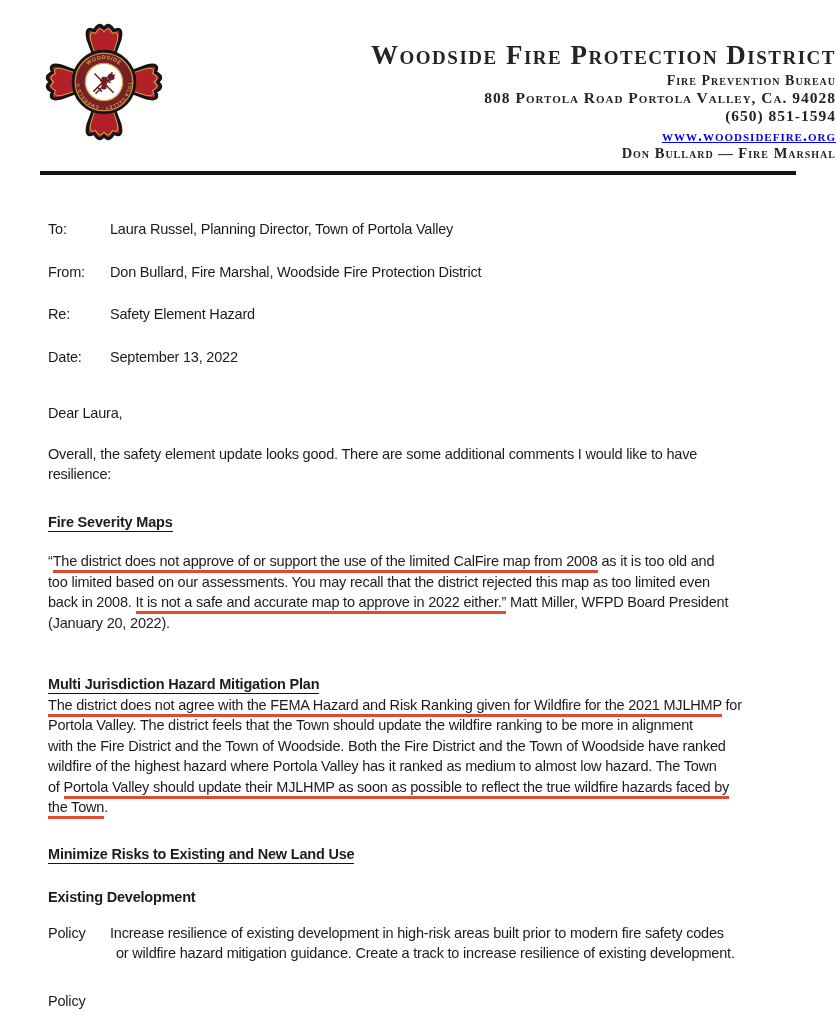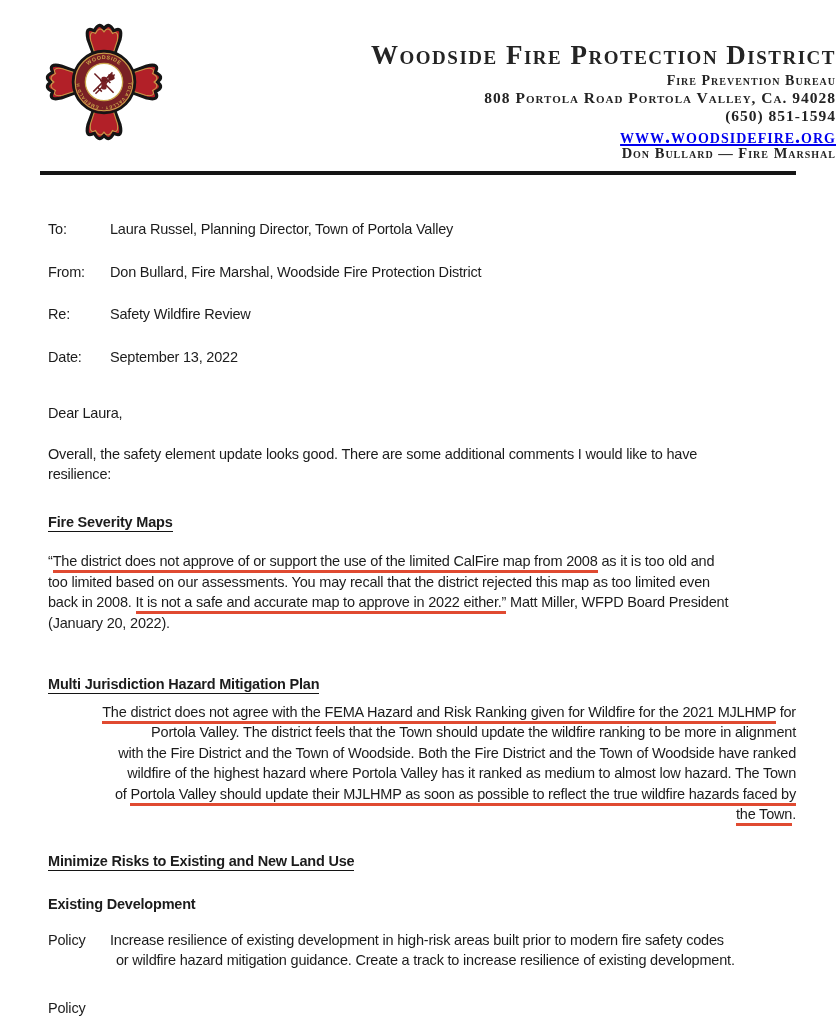--- a/index.html
+++ b/index.html
@@ -21,21 +21,21 @@
     color:var(--text);
   }
   
   .letterhead{position:relative;padding-top:40px;}
   .logo-wrap{position:absolute;left:40px;top:12px;width:128px;height:140px;}
   .lh-text{text-align:right;font-family:"Liberation Serif",serif;font-variant:small-caps;color:#242424;}
   .lh-title{font-size:27px;font-weight:600;letter-spacing:1.5px;line-height:30px;}
   .lh-bureau{font-size:14px;font-weight:600;letter-spacing:1px;line-height:17px;margin-top:2px;}
   .lh-address{font-size:15.5px;font-weight:600;letter-spacing:1px;line-height:18px;padding-left:48px;}
   .lh-phone{font-size:15.5px;font-weight:600;letter-spacing:1px;line-height:18px;}
-  .lh-web{font-size:20px;font-weight:700;letter-spacing:1px;line-height:18px;margin-top:2px;}
+  .lh-web{font-size:16px;font-weight:700;letter-spacing:1px;line-height:18px;margin-top:2px;}
   .lh-web a{color:var(--link);text-decoration:underline;}
   .lh-marshal{font-size:14.5px;font-weight:600;letter-spacing:1px;line-height:17px;}
   .rule{height:4px;background:#151515;margin:9px 40px 0 40px;}
   
   .letter{padding:44px 40px 0 48px;font-size:14.5px;letter-spacing:-0.2px;line-height:20.5px;}
   .memo-row{display:grid;grid-template-columns:62px 1fr;}
   .memo-row + .memo-row{margin-top:22px;}
   .block{margin-top:20px;}
   .line{white-space:nowrap;}
   .line.ind{padding-left:6px;}
@@ -122,21 +122,21 @@
         <div class="memo-row">
           <div class="memo-label">To:</div>
           <div class="memo-value">Laura Russel, Planning Director, Town of Portola Valley</div>
         </div>
         <div class="memo-row">
           <div class="memo-label">From:</div>
           <div class="memo-value">Don Bullard, Fire Marshal, Woodside Fire Protection District</div>
         </div>
         <div class="memo-row">
           <div class="memo-label">Re:</div>
-          <div class="memo-value">Safety Wildfire Review</div>
+          <div class="memo-value">Safety Element Hazard</div>
         </div>
         <div class="memo-row">
           <div class="memo-label">Date:</div>
           <div class="memo-value">September 13, 2022</div>
         </div>
       </div>
     <div>
         <div class="block para" style="margin-top: 36px;">
           <div class="line"><span>Dear Laura,</span></div>
         </div>
@@ -145,21 +145,21 @@
           <div class="line"><span>resilience:</span></div>
         </div>
         <div class="block heading" style="margin-top: 27px;"><span class="hu">Fire Severity Maps</span></div>
         <div class="block para" style="margin-top: 19px;">
           <div class="line"><span>“</span><span class="ru">The district does not approve of or support the use of the limited CalFire map from 2008</span><span> as it is too old and</span></div>
           <div class="line"><span>too limited based on our assessments. You may recall that the district rejected this map as too limited even</span></div>
           <div class="line"><span>back in 2008. </span><span class="ru">It is not a safe and accurate map to approve in 2022 either.”</span><span>  Matt Miller, WFPD Board President</span></div>
           <div class="line"><span>(January 20, 2022).</span></div>
         </div>
         <div class="block heading" style="margin-top: 41px;"><span class="hu">Multi Jurisdiction Hazard Mitigation Plan</span></div>
-        <div class="block para" style="margin-top: 7px; text-align: right;">
+        <div class="block para" style="margin-top: 0;">
           <div class="line"><span class="ru">The district does not agree with the FEMA Hazard and Risk Ranking given for Wildfire for the 2021 MJLHMP</span><span> for</span></div>
           <div class="line"><span>Portola Valley. The district feels that the Town should update the wildfire ranking to be more in alignment</span></div>
           <div class="line"><span>with the Fire District and the Town of Woodside. Both the Fire District and the Town of Woodside have ranked</span></div>
           <div class="line"><span>wildfire of the highest hazard where Portola Valley has it ranked as medium to almost low hazard. The Town</span></div>
           <div class="line"><span>of </span><span class="ru">Portola Valley should update their MJLHMP as soon as possible to reflect the true wildfire hazards faced by</span></div>
           <div class="line"><span class="ru">the Town</span><span>.</span></div>
         </div>
         <div class="block heading" style="margin-top: 26px;"><span class="hu">Minimize Risks to Existing and New Land Use</span></div>
         <div class="block subheading" style="margin-top: 23px;"><span>Existing Development</span></div>
         <div class="block policy" style="margin-top: 15px;">

